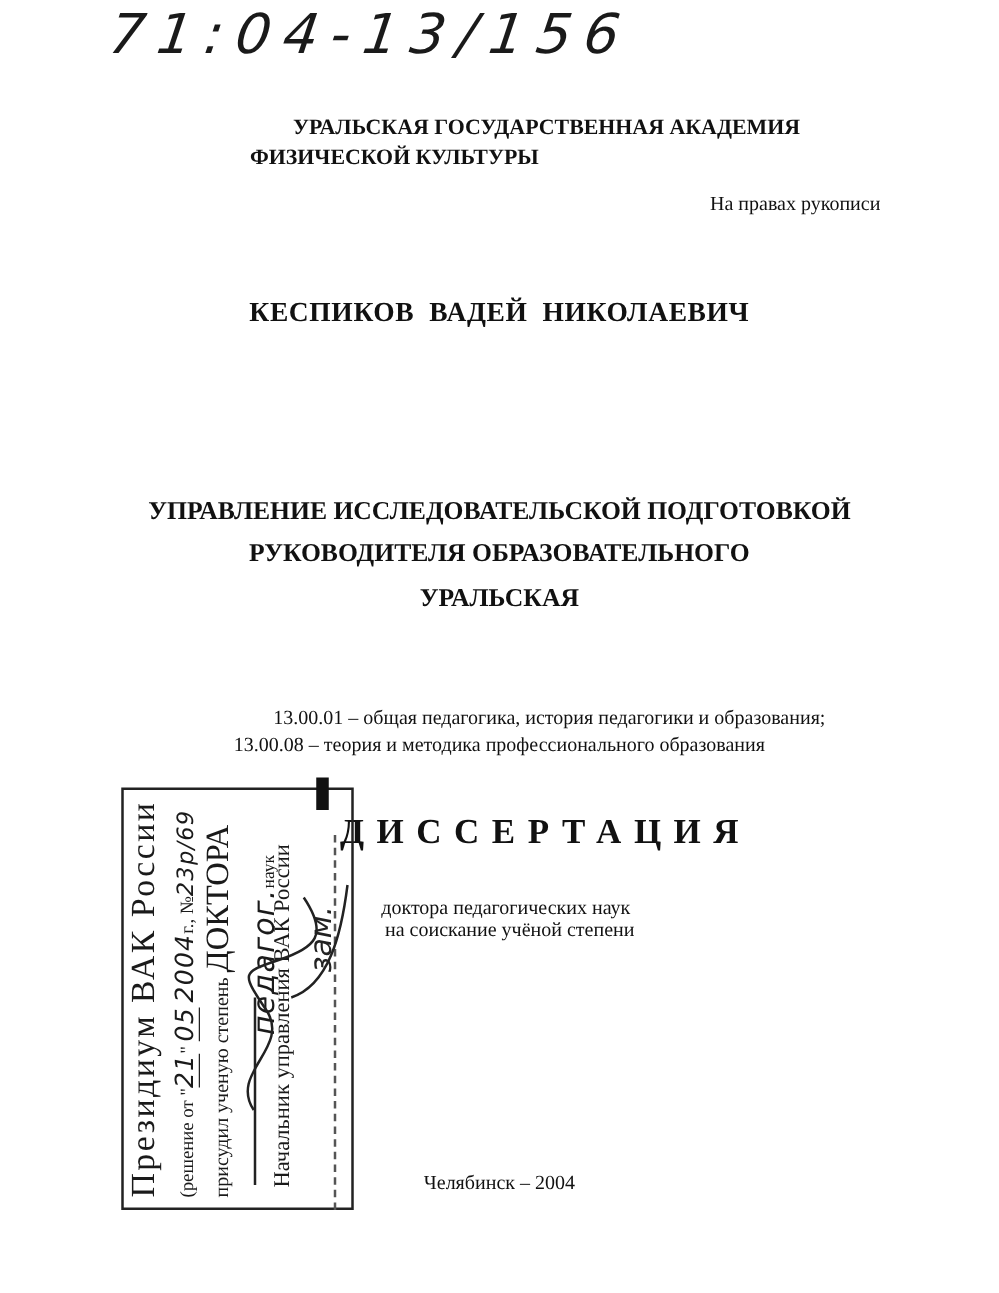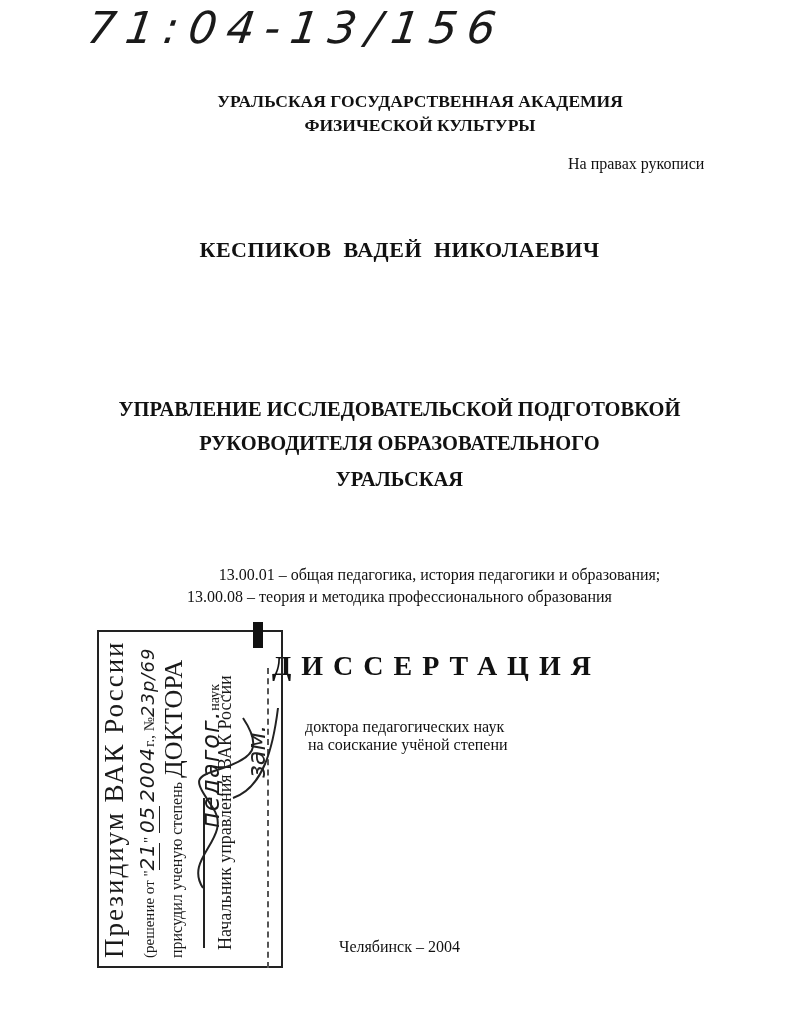--- a/index.html
+++ b/index.html
@@ -4,22 +4,22 @@
 <style>
   html, body { margin: 0; padding: 0; background: #ffffff; }
   body { width: 799px; height: 1034px; position: relative; overflow: hidden;
          font-family: "Liberation Serif", "DejaVu Serif", serif; color: #111; }
   .abs { position: absolute; }
   .hand { font-family: "DejaVu Sans", sans-serif; font-style: italic; font-weight: 300;
           color: #1a1a1a; letter-spacing: 6px; }
   .center { left: 0; width: 799px; text-align: center; }
   .bold { font-weight: bold; }
   #archive-code { left: 88px; top: 2px; font-size: 44px; transform: skewX(-8deg); letter-spacing: 10px; }
-  #org-line1 { left: 200px; top: 91px; width: 440px; text-align:center; font-size: 17.5px; }
-  #org-line2 { left: 200px; top: 115px; width: 440px; text-align:center; font-size: 17.5px; }
+  #org-line1 { left: 200px; top: 91px; width: 440px; text-align:right; font-size: 17.5px; }
+  #org-line2 { left: 200px; top: 115px; width: 440px; font-size: 17.5px; }
   #rights { left: 568px; top: 155px; font-size: 16px; }
   #author { top: 237px; font-size: 22px; letter-spacing: 0.5px; }
   .title { font-size: 20.5px; }
   #title1 { top: 398px; }
   #title2 { top: 432px; }
   #title3 { top: 468px; }
   .spec { font-size: 16px; }
   #spec1 { top: 566px; padding-left: 40px; }
   #spec2 { top: 588px; }
   #diss { left: 272px; top: 650px; font-size: 28px; letter-spacing: 10px; }

